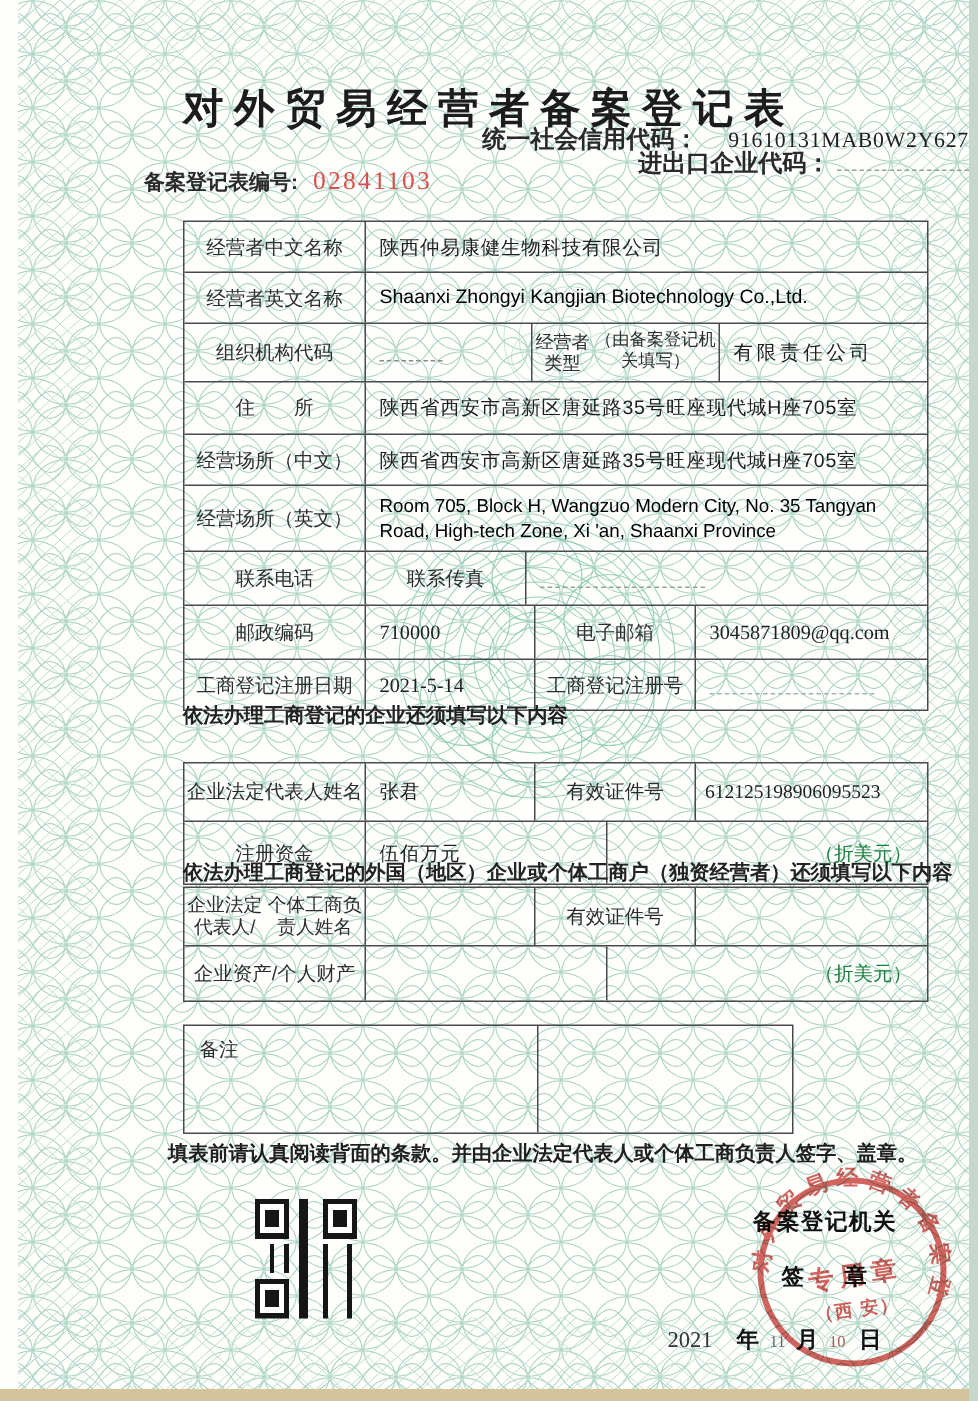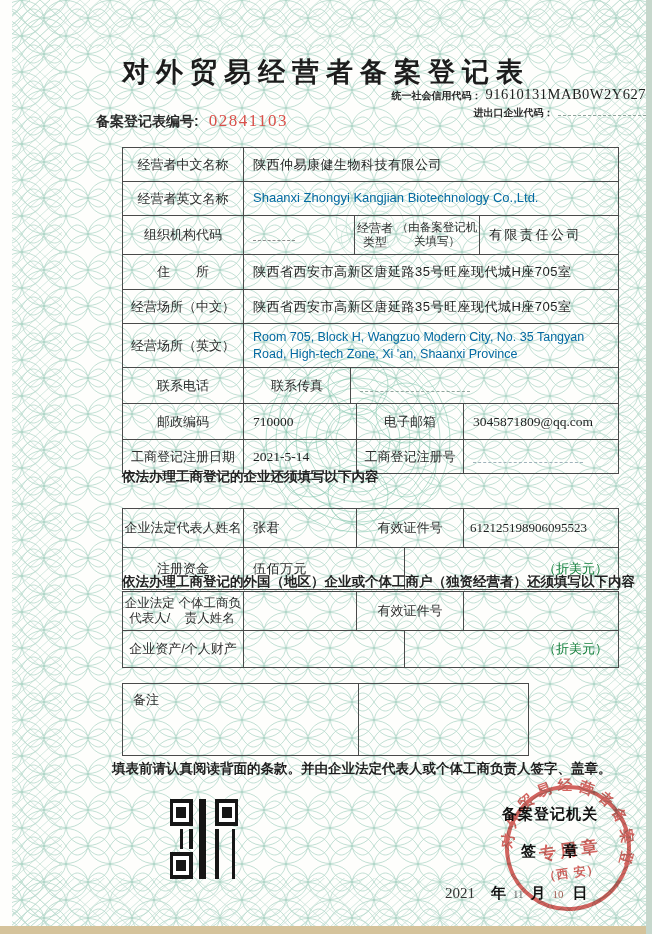--- a/index.html
+++ b/index.html
@@ -7,36 +7,36 @@
         font-family:"Liberation Sans","DejaVu Sans",sans-serif;color:#222;}
   .bg{position:absolute;left:0;top:0;}
   .abs{position:absolute;}
   .title{left:0;top:54px;width:100%;text-align:center;font-size:27px;font-weight:bold;
          letter-spacing:7px;color:#1c1c1c;}
   .formno{left:96px;top:111px;font-size:14px;font-weight:bold;color:#2a2a2a;}
   .formno .no{font-family:"Liberation Serif","DejaVu Serif",serif;font-weight:normal;
               font-size:17px;letter-spacing:1.5px;margin-left:10px;}
   .meta-right{right:6px;top:86px;text-align:right;line-height:15px;}
   .meta-right .mline{white-space:nowrap;}
-  .meta-right .mlab{font-size:10px;font-weight:bold;color:#2a2a2a;margin-left:34px;}
+  .meta-right .mlab{font-size:16px;font-weight:bold;color:#2a2a2a;margin-left:34px;}
   .meta-right .mval{font-family:"Liberation Serif","DejaVu Serif",serif;font-size:14.5px;
-                    letter-spacing:.5px;margin-left:4px;color:#1f1f1f;}
+                    letter-spacing:.5px;margin-left:20px;color:#1f1f1f;}
   .dashline{display:inline-block;border-bottom:1px dashed #8fa39b;height:11px;vertical-align:baseline;}
 
   .tbl{position:absolute;left:122px;width:497px;border:1.5px solid #4a4a4a;box-sizing:border-box;background:transparent;}
   .trow{display:flex;border-top:1px solid #4a4a4a;}
   .trow:first-child{border-top:none;}
   .c{display:flex;align-items:center;border-left:1px solid #4a4a4a;box-sizing:border-box;min-width:0;}
   .c:first-child{border-left:none;}
   .lab{width:120px;flex:none;justify-content:center;text-align:center;font-size:13px;color:#2d2d2d;}
   .val{flex:1;padding-left:9px;font-family:"Liberation Serif","DejaVu Serif",serif;
        font-size:13.5px;color:#1e1e1e;}
   .cnval{font-family:"Liberation Sans","DejaVu Sans",sans-serif;font-size:13px;letter-spacing:.5px;}
   .eng{font-family:"Liberation Sans","DejaVu Sans",sans-serif;font-size:12.5px;line-height:1.3;
-       padding-right:6px;color:#0369a1;}
+       padding-right:6px;color:#000000;}
   .w111{width:111px;flex:none;} .w113{width:113px;flex:none;} .w107{width:107px;flex:none;}
   .w125{width:125px;flex:none;} .w161{width:161px;flex:none;}
   .lab2{flex-direction:row;justify-content:center;line-height:1.2;font-size:12px;text-align:center;}
   .lab2 .sml{font-size:11.5px;}
   .usd{justify-content:flex-end;padding-right:10px;font-size:13px;color:#15803d;
        font-family:"Liberation Sans","DejaVu Sans",sans-serif;}
   .spread{letter-spacing:2.5px;}
   .heading{left:122px;font-size:13.5px;font-weight:bold;color:#222;white-space:nowrap;}
   .remark-box{position:absolute;left:122px;top:683px;width:407px;height:73px;
               border:1.5px solid #4a4a4a;box-sizing:border-box;}

